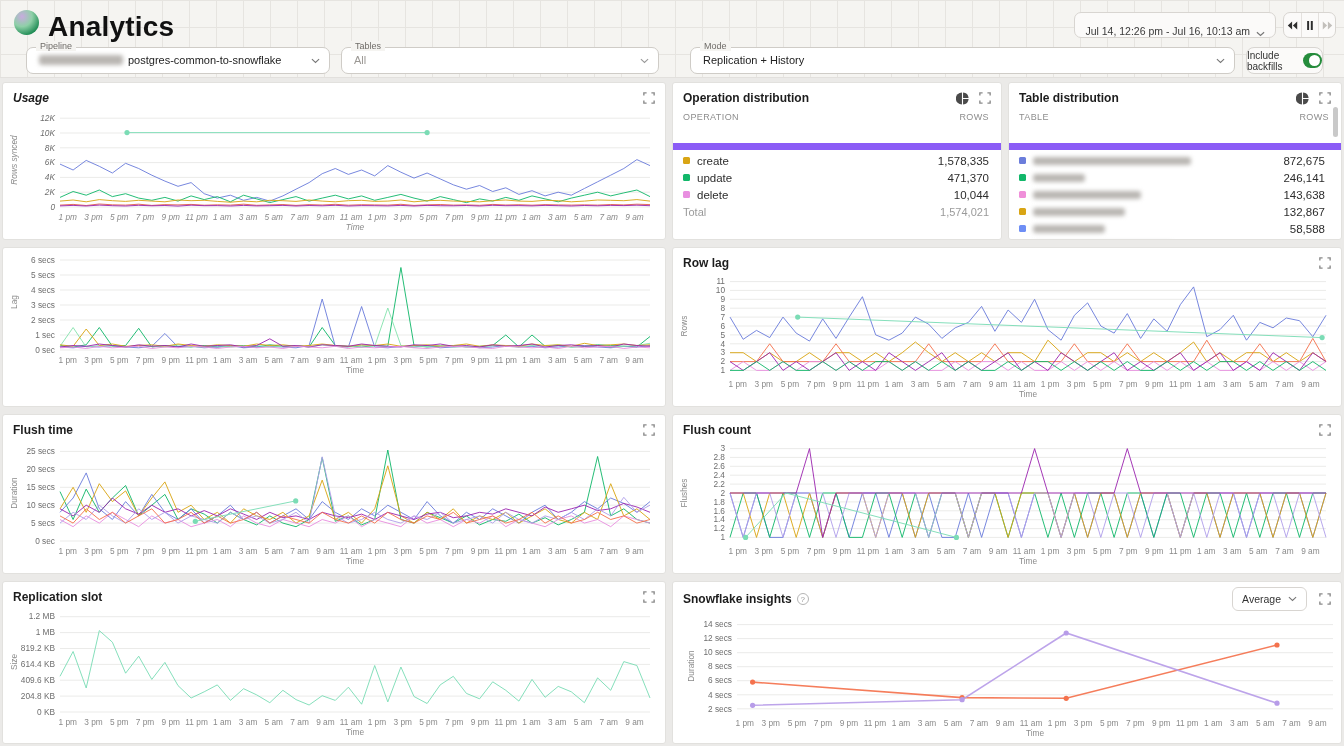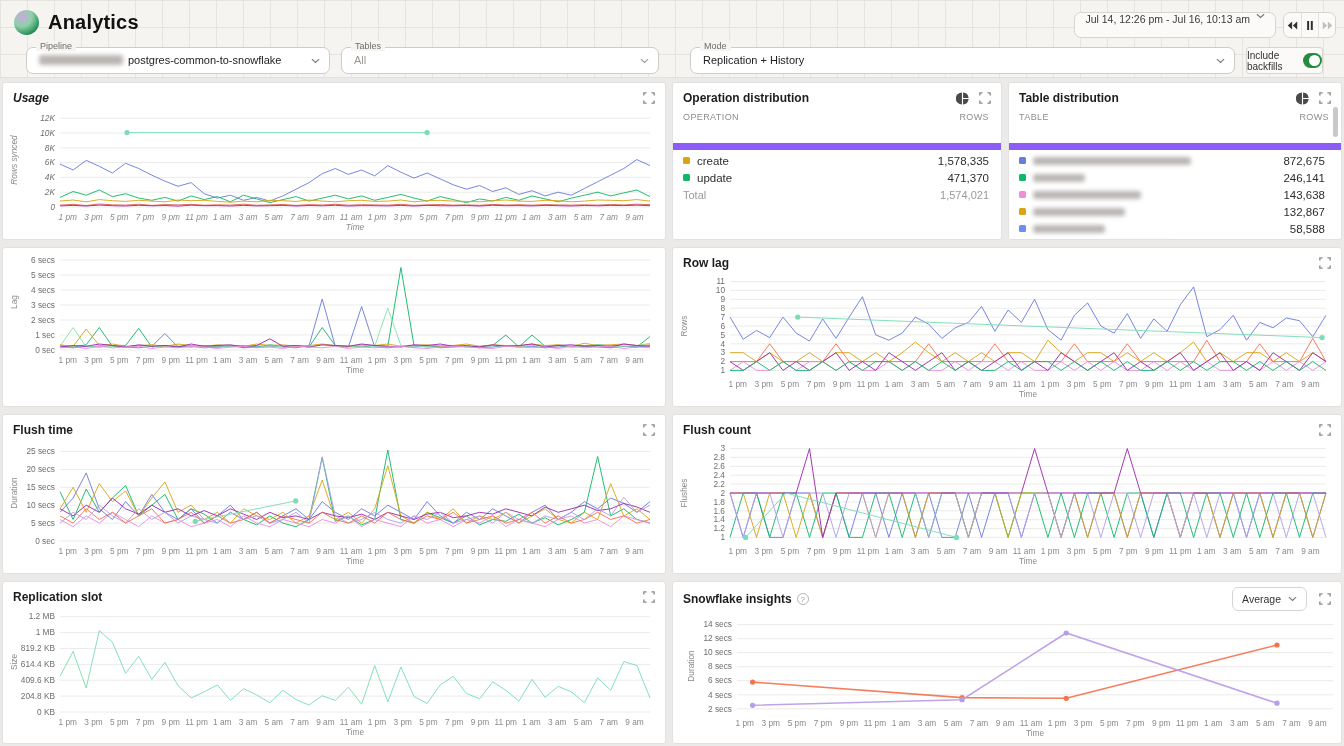--- a/index.html
+++ b/index.html
@@ -7,39 +7,39 @@
   #app { position:relative; width:1344px; height:746px; }
 
   
   .top-zone { position:absolute; left:0; top:0; width:1344px; height:78px;
     background-color:#f5f4f1;
     background-image:linear-gradient(#e6e4e0 1px, transparent 1px),linear-gradient(90deg,#e6e4e0 1px, transparent 1px);
     background-size:27px 27px; border-bottom:1px solid #e2e0dd; }
 
   .logo { position:absolute; left:14px; top:10px; width:25px; height:25px; border-radius:50%;
     background:radial-gradient(circle at 32% 26%, #c8abdf 0%, #8fd0a8 40%, #1c8a52 78%, #0b5c35 100%); }
-  .app-title { position:absolute; left:48px; top:11px; font-size:20px; font-weight:bold; color:#111; letter-spacing:.2px; }
+  .app-title { position:absolute; left:48px; top:11px; font-size:28px; font-weight:bold; color:#111; letter-spacing:.2px; }
 
   .hdr-right { position:absolute; right:8px; top:12px; display:flex; gap:7px; align-items:center; }
-  .date-btn { height:26px; background:#fbfaf9; border:1px solid #d8d5d1; border-radius:7px; display:flex; align-items:flex-start;
+  .date-btn { height:26px; background:#fbfaf9; border:1px solid #d8d5d1; border-radius:7px; display:flex; align-items:flex-end;
     gap:6px; padding:0 10px; font-size:10.5px; color:#3a3a3a; cursor:pointer; white-space:nowrap; }
   .pb-group { height:26px; background:#fbfaf9; border:1px solid #d8d5d1; border-radius:7px; display:flex; align-items:center; }
   .pb-btn { width:17px; height:24px; display:flex; align-items:center; justify-content:center; cursor:pointer; }
   .pb-btn + .pb-btn { border-left:1px solid #e4e1de; }
 
   
   .field { position:absolute; top:47px; height:27px; background:#fff; border:1px solid #cfccc7; border-radius:7px; }
   .field .flabel { position:absolute; top:-7px; left:9px; font-size:9px; color:#6f6c68; background:#f5f4f1; padding:0 4px; line-height:10px; }
   .field .fvalue { position:absolute; left:12px; top:6px; font-size:11px; color:#222; white-space:nowrap; display:flex; align-items:center; gap:5px;}
   .field .chev { position:absolute; right:9px; top:10px; }
   .fvalue.muted { color:#9b9894; }
   .redact { display:inline-block; background:#b9b6b2; border-radius:3px; filter:blur(2px); }
 
   .backfills { position:absolute; top:47px; left:1246px; width:77px; height:27px; background:#fbfaf9; border:1px solid #d8d5d1;
-    border-radius:3px; display:flex; align-items:center; justify-content:center; gap:6px; font-size:10px; color:#333; cursor:pointer; }
+    border-radius:8px; display:flex; align-items:center; justify-content:center; gap:6px; font-size:10px; color:#333; cursor:pointer; }
   .toggle { width:27px; height:15px; border-radius:8px; background:#258c3c; position:relative; }
   .toggle .knob { position:absolute; right:2px; top:2px; width:11px; height:11px; border-radius:50%; background:#fff; }
 
   
   .panel { position:absolute; background:#fff; border:1px solid #e2e1de; border-radius:3px; overflow:hidden; }
   .p-head { display:flex; align-items:center; padding:8px 10px 2px 10px; }
   .p-title { font-size:12px; font-weight:bold; color:#1d1d1d; }
   .p-icons { margin-left:auto; display:flex; align-items:center; gap:10px; }
   .icon-btn { cursor:pointer; display:flex; align-items:center; }
   svg.chart text { font-size:8.3px; fill:#8a8a8a; }
@@ -217,20 +217,25 @@
     <div class="dist-rows" id="od-rows">
         <div class="t-row">
     <span class="sq" style="background:#d9a514"></span>
     <span class="t-label">create</span>
     <span class="t-val">1,578,335</span>
         </div>
         <div class="t-row">
     <span class="sq" style="background:#12b76a"></span>
     <span class="t-label">update</span>
     <span class="t-val">471,370</span>
+        </div>
+        <div class="t-row">
+    <span class="sq" style="background:#e88fe0"></span>
+    <span class="t-label">delete</span>
+    <span class="t-val">10,044</span>
         </div>
         <div class="t-row total">
     <span class="t-label">Total</span>
     <span class="t-val">1,574,021</span>
         </div>
       </div>
   </div>
 
   <div class="panel" style="left:1008px;top:82px;width:334px;height:158px;">
     <div class="p-head">

